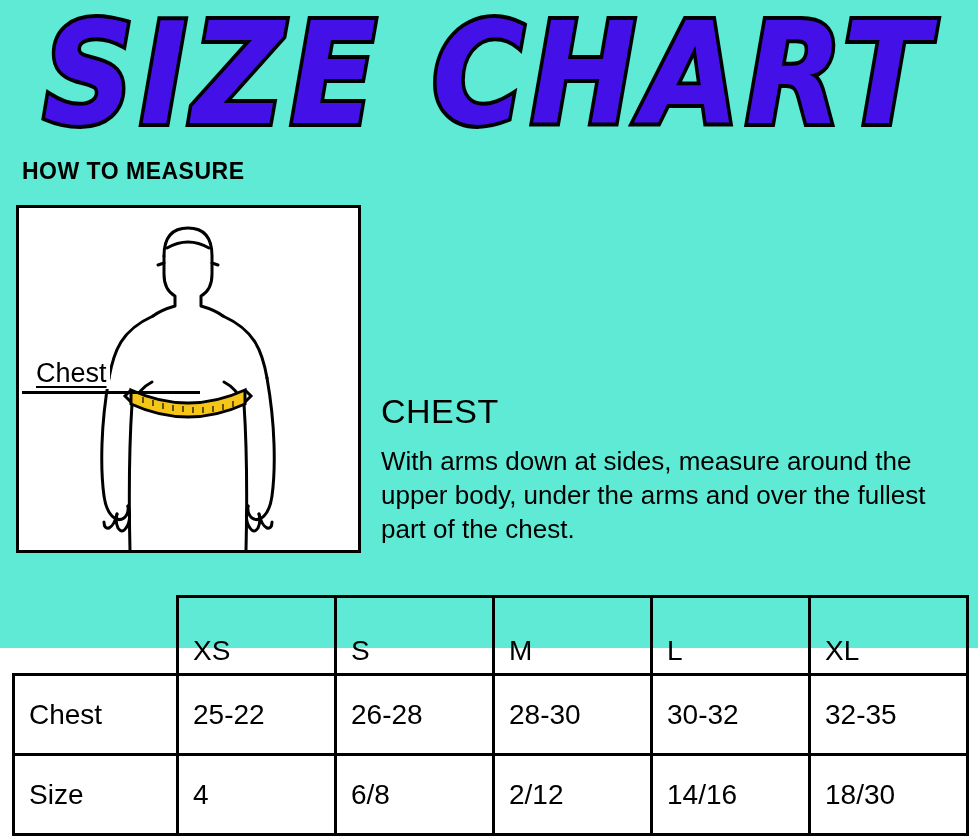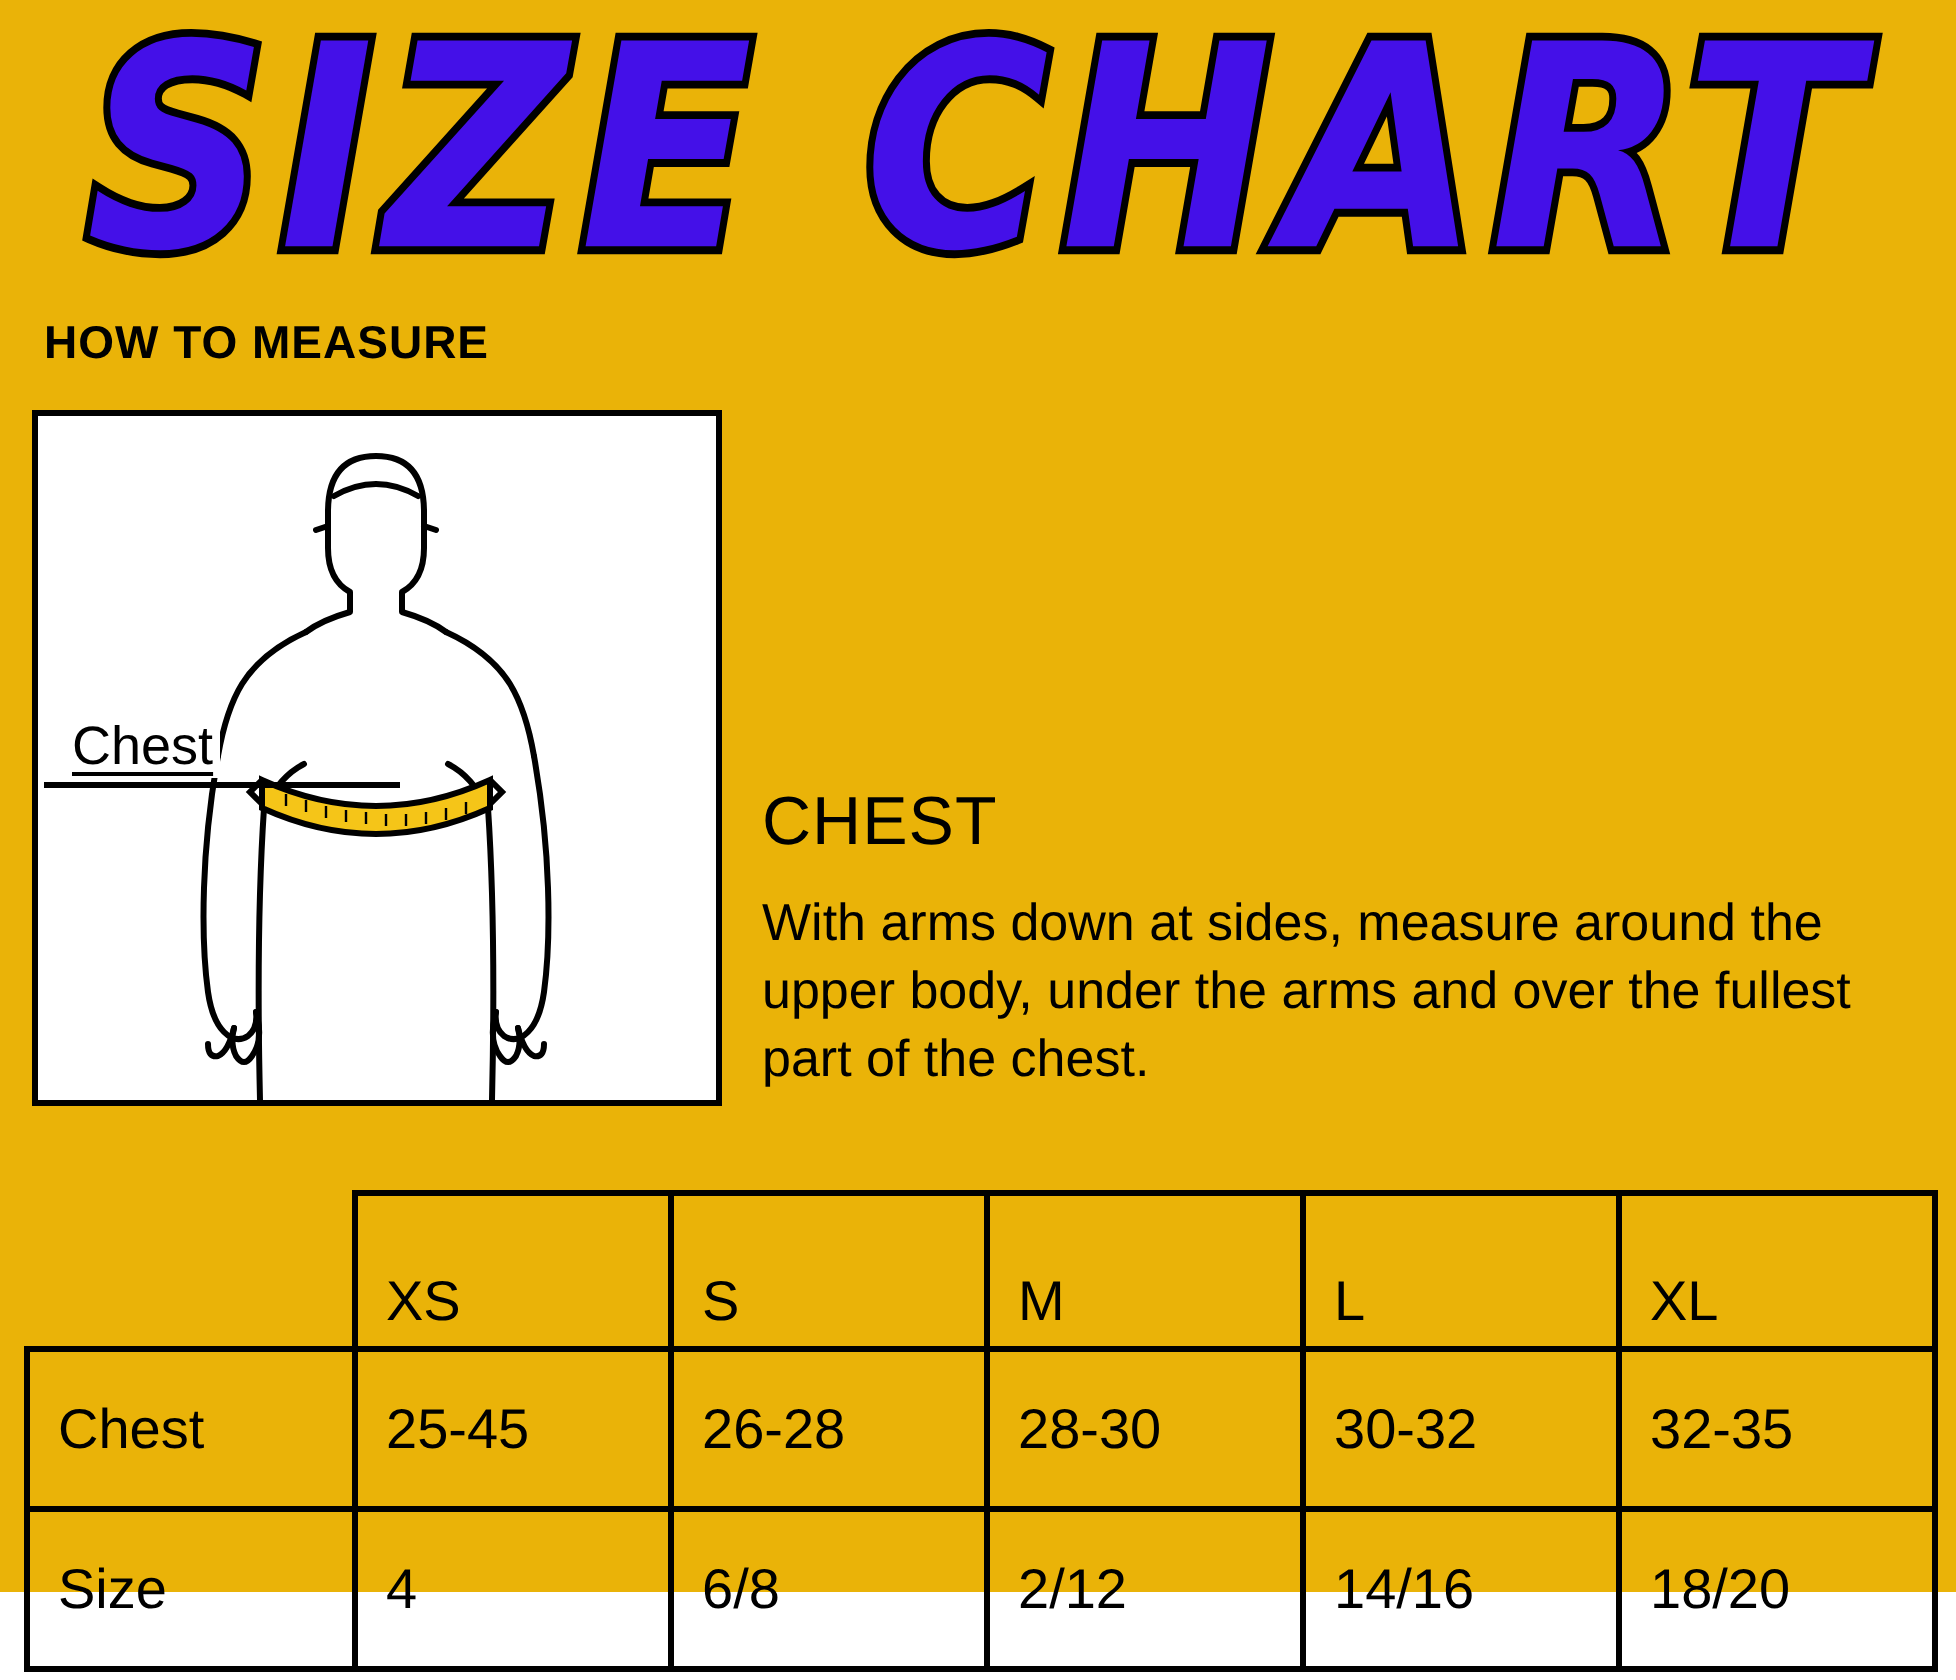--- a/index.html
+++ b/index.html
@@ -6,22 +6,22 @@
   html, body {
     width: 978px;
     height: 840px;
     background: #ffffff;
     font-family: "Liberation Sans", sans-serif;
     overflow: hidden;
   }
   #page {
     position: relative;
     width: 978px;
-    height: 796px;
-    background: #eab308;
+    height: 648px;
+    background: #5eead4;
   }
 
   
   .title-wrap {
     position: absolute;
     left: 0px;
     top: 0px;
     width: 978px;
     height: 150px;
     display: flex;
@@ -219,31 +219,31 @@
         <tr>
           <td class="corner"></td>
           <td>XS</td>
           <td>S</td>
           <td>M</td>
           <td>L</td>
           <td>XL</td>
         </tr>
         <tr>
           <td>Chest</td>
-          <td>25-45</td>
+          <td>25-22</td>
           <td>26-28</td>
           <td>28-30</td>
           <td>30-32</td>
           <td>32-35</td>
         </tr>
         <tr>
           <td>Size</td>
           <td>4</td>
           <td>6/8</td>
           <td>2/12</td>
           <td>14/16</td>
-          <td>18/20</td>
+          <td>18/30</td>
         </tr>
       </tbody>
     </table>
   </div>
 
 </div>
 
 </body></html>

